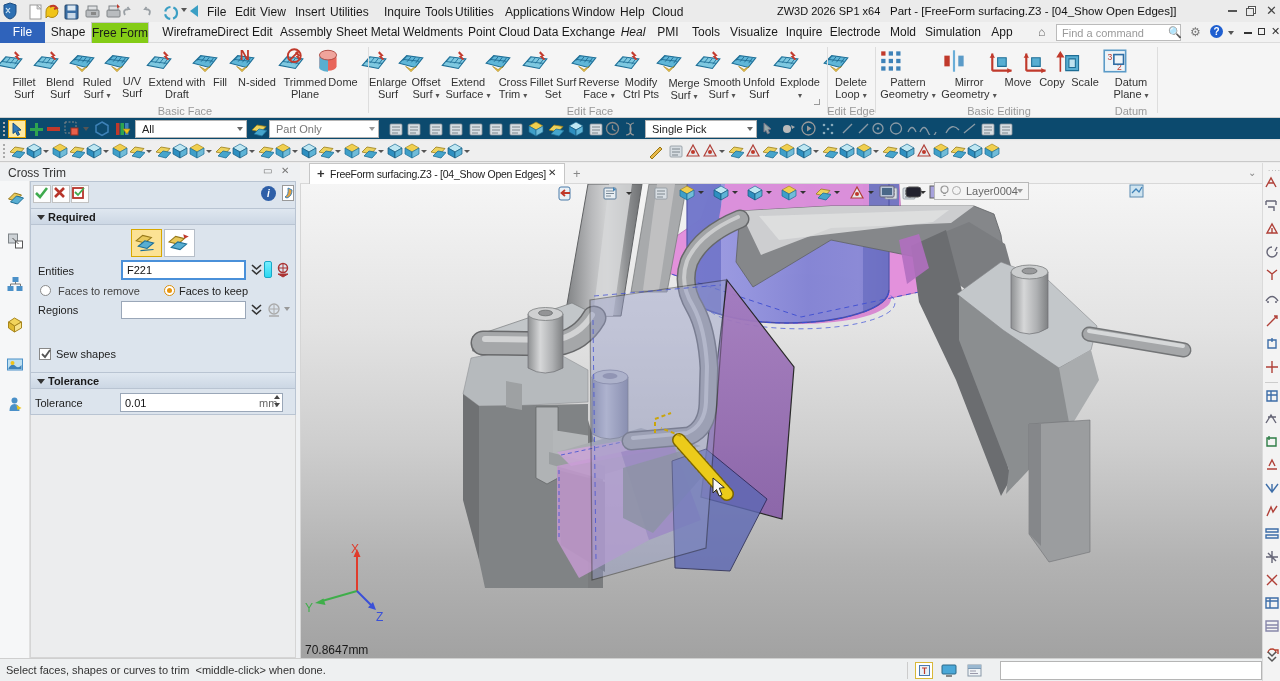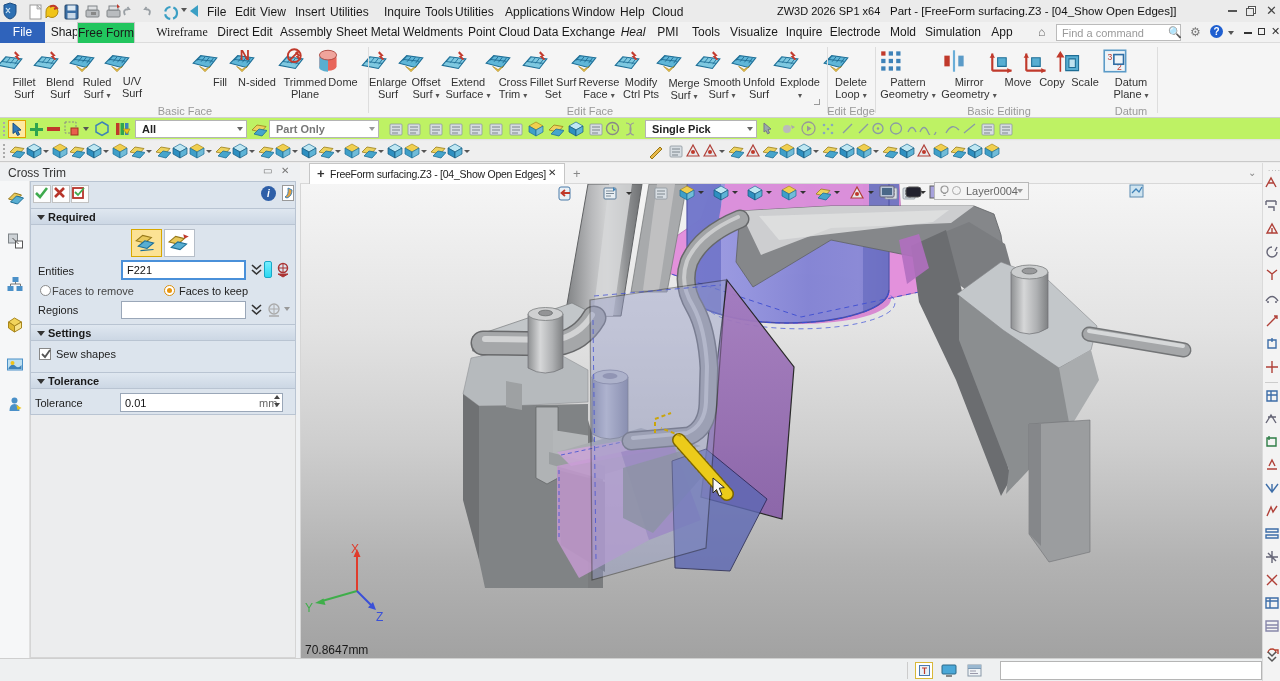--- a/index.html
+++ b/index.html
@@ -6,21 +6,21 @@
 .abs{position:absolute;}
 #app{position:relative;width:1280px;height:681px;font-size:11px;color:#222;}
 .tb{position:absolute;left:0;top:0;width:1280px;height:22px;background:#ebebeb;}
 .mi{position:absolute;top:5px;font-size:12px;color:#1a1a1a;white-space:nowrap;}
 .tabrow{position:absolute;left:0;top:22px;width:1280px;height:21px;background:#f2f2f2;border-bottom:1px solid #dcdcdc;}
 .rtab{position:absolute;top:0;height:21px;font-size:12px;color:#1a1a1a;text-align:center;line-height:21px;white-space:nowrap;}
 .ribbon{position:absolute;left:0;top:43px;width:1280px;height:75px;background:#f5f5f5;border-bottom:1px solid #d0d0d0;}
 .ritem{position:absolute;top:4px;text-align:center;color:#333;font-size:11px;line-height:12px;white-space:nowrap;}
 .rlabel{position:absolute;top:62px;font-size:11px;color:#999;text-align:center;}
 .rsep{position:absolute;top:4px;width:1px;height:66px;background:#ddd;}
-.trow1{position:absolute;left:0;top:118px;width:1280px;height:22px;background:#bef264;border-bottom:1px solid #e3e3e3;font-weight:bold;}
+.trow1{position:absolute;left:0;top:118px;width:1280px;height:22px;background:#0c4a6e;border-bottom:1px solid #e3e3e3;}
 .trow2{position:absolute;left:0;top:141px;width:1280px;height:21px;background:#efefef;border-bottom:1px solid #c9c9c9;}
 .combo{position:absolute;background:#fff;border:1px solid #b4b4b4;font-size:11px;color:#222;}
 .carr{position:absolute;right:3px;top:50%;margin-top:-2px;width:0;height:0;border-left:3.5px solid transparent;border-right:3.5px solid transparent;border-top:4px solid #666;}
 .panel{position:absolute;left:0;top:163px;width:300px;height:495px;background:#eef0f2;}
 .ptitle{position:absolute;left:0;top:0;width:300px;height:18px;background:#eef0f2;font-size:12px;color:#333;}
 .pstrip{position:absolute;left:0;top:18px;width:30px;height:477px;background:#f6f7f8;border-right:1px solid #e0e0e0;}
 .pform{position:absolute;left:30px;top:18px;width:266px;height:234px;background:#dce4ed;border:1px solid #b9c4d2;}
 .phead{position:absolute;left:0;width:264px;height:17px;background:linear-gradient(#dfe7f0,#ccd7e4);border-top:1px solid #b9c4d2;border-bottom:1px solid #b9c4d2;font-weight:bold;font-size:11px;color:#1a1a1a;}
 .phead .tri{position:absolute;left:6px;top:6px;width:0;height:0;border-left:4px solid transparent;border-right:4px solid transparent;border-top:5px solid #333;}
 .phead .t{position:absolute;left:17px;top:2px;}
@@ -132,22 +132,22 @@
       <div class="mi" style="left:777px;color:#111;font-size:11px">ZW3D 2026 SP1 x64</div>
       <div class="mi" style="left:890px;color:#111;font-size:11.5px">Part - [FreeForm surfacing.Z3 - [04_Show Open Edges]]</div>
       <div class="abs" style="left:1228px;top:10px;width:9px;height:1.5px;background:#555"></div>
       <div class="abs" style="left:1248px;top:6px;width:8px;height:8px;border:1.2px solid #555;background:#fff"></div>
       <div class="abs" style="left:1246px;top:8px;width:8px;height:8px;border:1.2px solid #555;background:#ebebeb"></div>
       <div class="abs" style="left:1266px;top:3px;font-size:13px;color:#444">✕</div>
     </div>
     <div class="tabrow">
       <div class="rtab" style="left:0;width:45px;background:#2f63bb;color:#fff">File</div>
       <div class="rtab" style="left:45px;width:46px;">Shape</div>
-      <div class="rtab" style="left:77px;width:58px;background:#22c55e;border:1px solid #c8c8c8;border-bottom:none;height:21px;">Free Form</div>
-      <div class="rtab" style="left:150px;width:64px;font-family:Liberation Serif, serif;">Wireframe</div>
+      <div class="rtab" style="left:91px;width:58px;background:#84cc16;border:1px solid #c8c8c8;border-bottom:none;height:21px;">Free Form</div>
+      <div class="rtab" style="left:158px;width:64px;">Wireframe</div>
       <div class="rtab" style="left:213px;width:64px;">Direct Edit</div>
       <div class="rtab" style="left:277px;width:58px;">Assembly</div>
       <div class="rtab" style="left:335px;width:66px;">Sheet Metal</div>
       <div class="rtab" style="left:401px;width:64px;">Weldments</div>
       <div class="rtab" style="left:465px;width:68px;">Point Cloud</div>
       <div class="rtab" style="left:533px;width:82px;">Data Exchange</div>
       <div class="rtab" style="left:615px;width:36px;font-style:italic;">Heal</div>
       <div class="rtab" style="left:651px;width:34px;">PMI</div>
       <div class="rtab" style="left:685px;width:42px;">Tools</div>
       <div class="rtab" style="left:727px;width:54px;">Visualize</div>
@@ -184,20 +184,26 @@
           <use href="#ric2" x="1" y="1"></use>
         </svg>
         <div style="margin-top:1px">Ruled<br>Surf <span style="font-size:8px;color:#555">▾</span></div>
       </div>
       <div class="ritem" style="left:102px;width:60px">
         <svg width="30" height="28" viewBox="0 0 28 26">
           <use href="#ric2" x="1" y="1"></use>
         </svg>
         <div style="margin-top:0">U/V<br>Surf</div>
       </div>
+      <div class="ritem" style="left:143px;width:68px">
+        <svg width="30" height="28" viewBox="0 0 28 26">
+          <use href="#ric" x="1" y="1"></use>
+        </svg>
+        <div style="margin-top:1px">Extend with<br>Draft</div>
+      </div>
       <div class="ritem" style="left:190px;width:60px">
         <svg width="30" height="28" viewBox="0 0 28 26">
           <use href="#ric2" x="1" y="1"></use>
         </svg>
         <div style="margin-top:1px">Fill</div>
       </div>
       <div class="ritem" style="left:227px;width:60px">
         <svg width="30" height="28" viewBox="0 0 28 26">
           <use href="#ric2" x="1" y="1"></use>
           <text x="12" y="12" font-size="13" font-weight="bold" fill="#c0392b" font-family="Liberation Serif">N</text>
@@ -696,39 +702,35 @@
         <div class="field" style="left:90px;top:78px;width:125px;height:20px;border:2px solid #4a90d9;padding:2px 0 0 4px">F221</div>
         <svg class="ic" style="left:219px;top:81px" width="13" height="14">
           <path d="M2,2 l4.5,4 4.5,-4 M2,7 l4.5,4 4.5,-4" stroke="#333" stroke-width="1.6" fill="none"></path>
         </svg>
         <div class="abs" style="left:233px;top:79px;width:8px;height:17px;background:linear-gradient(#7ef,#2cd8f0);border:1px solid #18a8c8;border-radius:2px"></div>
         <svg class="ic" style="left:245px;top:80px" width="15" height="16">
           <circle cx="7" cy="6" r="4.5" fill="none" stroke="#a33" stroke-width="1.5"></circle>
           <path d="M7,2 v8 M3,6 h8 M2,12 h10 l-5,3 Z" stroke="#a33" fill="#a33" stroke-width="1"></path>
         </svg>
         <div class="abs" style="left:9px;top:103px;width:11px;height:11px;border-radius:6px;background:#fff;border:1px solid #8a8a8a"></div>
-        <div class="lbl" style="left:21px;top:103px;color:#444">Faces to remove</div>
+        <div class="lbl" style="left:27px;top:103px;color:#444">Faces to remove</div>
         <div class="abs" style="left:133px;top:103px;width:11px;height:11px;border-radius:6px;background:#fff;border:1px solid #d89010"></div>
         <div class="abs" style="left:136px;top:106px;width:5px;height:5px;border-radius:3px;background:#e8940c"></div>
         <div class="lbl" style="left:148px;top:103px">Faces to keep</div>
         <div class="lbl" style="left:7px;top:122px">Regions</div>
         <div class="field" style="left:90px;top:119px;width:125px;height:18px"></div>
         <svg class="ic" style="left:219px;top:121px" width="13" height="14">
           <path d="M2,2 l4.5,4 4.5,-4 M2,7 l4.5,4 4.5,-4" stroke="#333" stroke-width="1.6" fill="none"></path>
         </svg>
         <svg class="ic" style="left:236px;top:120px" width="15" height="16">
           <circle cx="7" cy="7" r="5" fill="none" stroke="#aaa" stroke-width="1.4"></circle>
           <path d="M7,3 v8 M3,7 h8" stroke="#aaa"></path>
           <path d="M2,14 h10" stroke="#aaa" stroke-width="1.5"></path>
         </svg>
         <div class="abs" style="left:253px;top:125px;width:0;height:0;border-left:3.5px solid transparent;border-right:3.5px solid transparent;border-top:4px solid #999"></div>
-        <div class="phead" style="top:142px">
-          <span class="tri"></span>
-          <span class="t">Settings</span>
-        </div>
         <div class="abs" style="left:8px;top:166px;width:12px;height:12px;background:#fff;border:1px solid #888"></div>
         <svg class="ic" style="left:9px;top:166px" width="12" height="12">
           <path d="M2,6 l3,3 5,-7" stroke="#555" stroke-width="1.8" fill="none"></path>
         </svg>
         <div class="lbl" style="left:25px;top:166px">Sew shapes</div>
         <div class="phead" style="top:190px">
           <span class="tri"></span>
           <span class="t">Tolerance</span>
         </div>
         <div class="lbl" style="left:4px;top:215px">Tolerance</div>
@@ -991,20 +993,21 @@
         <path d="M2,3 h12 v10 h-12 Z M2,7 h12 M2,10 h12" fill="none" stroke="#88a" stroke-width="1.4"></path>
       </svg>
       <svg class="ic" style="left:1px;top:478px" width="16" height="16">
         <path d="M4,12 a4,4 0 1 1 8,0 M10,9 h4 v4" fill="none" stroke="#b8412f" stroke-width="1.4"></path>
       </svg>
       <svg class="ic" style="left:3px;top:487px" width="12" height="14">
         <path d="M2,2 l4,4 4,-4 M2,7 l4,4 4,-4" stroke="#555" stroke-width="1.5" fill="none"></path>
       </svg>
     </div>
     <div class="sbar">
+      <div class="abs" style="left:6px;top:5px;font-size:11px;color:#333">Select faces, shapes or curves to trim&nbsp;&nbsp;&lt;middle-click&gt; when done.</div>
       <div class="abs" style="left:907px;top:3px;width:1px;height:17px;background:#ccc"></div>
       <div class="abs" style="left:915px;top:3px;width:18px;height:17px;border:1.5px solid #d8b838;background:#fff"></div>
       <svg class="ic" style="left:919px;top:6px" width="11" height="11">
         <rect x="0.5" y="0.5" width="10" height="10" fill="#e8f0f8" stroke="#4a7ab0"></rect>
         <path d="M3,3 h5 M5.5,3 v6" stroke="#c0392b" stroke-width="1.2"></path>
       </svg>
       <svg class="ic" style="left:941px;top:5px" width="16" height="14">
         <rect x="1" y="1" width="14" height="9" rx="1" fill="#4aa8d8" stroke="#2a6888"></rect>
         <rect x="5" y="11" width="6" height="2" fill="#888"></rect>
       </svg>

